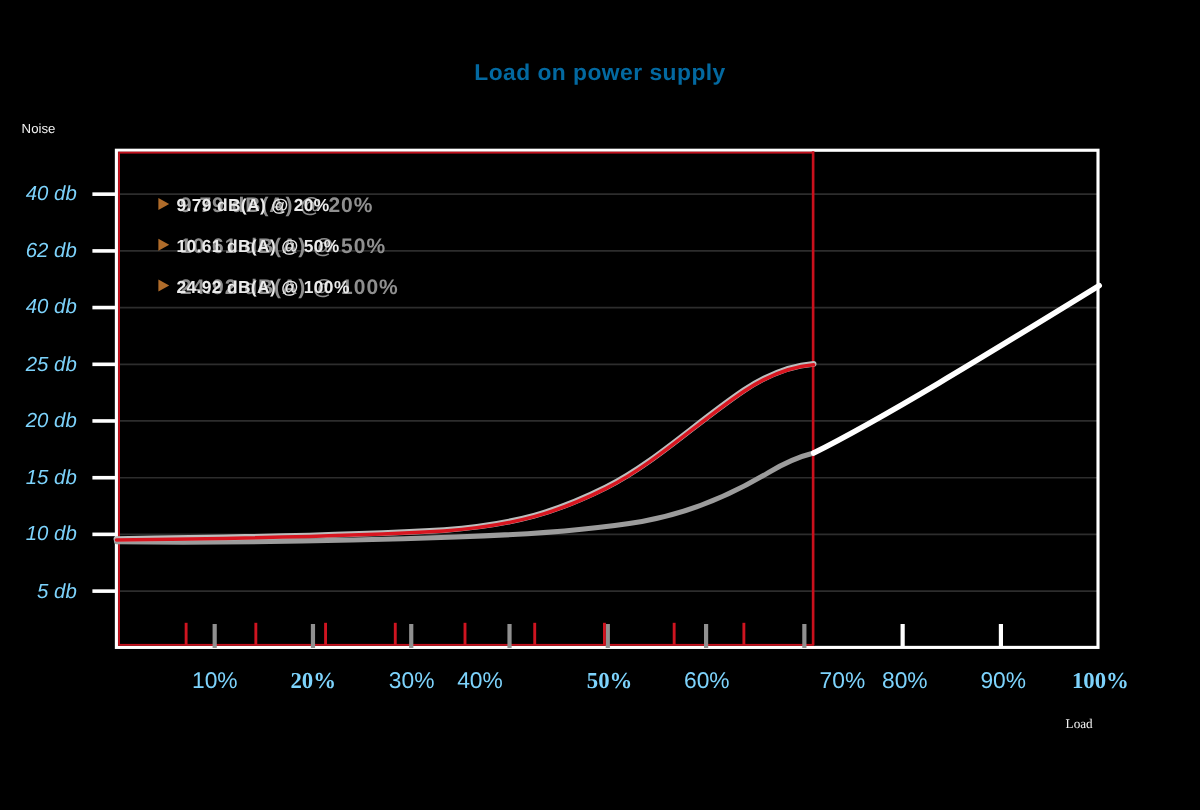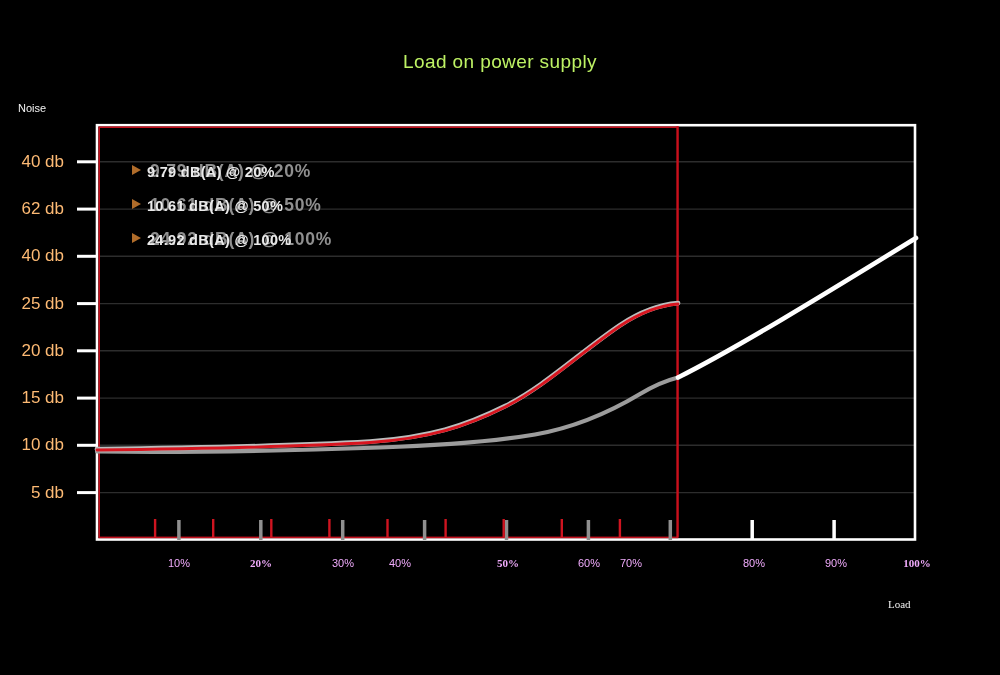--- a/index.html
+++ b/index.html
@@ -1,26 +1,26 @@
 <!DOCTYPE html>
 <html><head>
 <meta charset="utf-8">
 <style>
   html,body{margin:0;padding:0;background:#000;}
   #stage{position:relative;width:1000px;height:675px;background:#000;overflow:hidden;
          font-family:"Liberation Sans", sans-serif;}
-  .ttl{position:absolute;left:0;right:0;top:51px;text-align:center;color:#bef264;
-       font-size:19px;font-weight:400;letter-spacing:.4px;}
+  .ttl{position:absolute;left:0;right:0;top:51px;text-align:center;color:#0369a1;
+       font-size:19px;font-weight:700;letter-spacing:.4px;}
   .axis-name{position:absolute;color:#f2f2f2;font-size:11px;}
   #noise-label{left:18px;top:102px;}
   #load-label{left:888px;top:598px;font-family:Liberation Serif, serif;}
-  .ylab{position:absolute;width:64px;right:auto;left:0;text-align:right;color:#fdba74;
-        font-size:17px;line-height:22px;height:22px;}
-  .xlab{position:absolute;top:557px;transform:translateX(-50%);color:#f0abfc;
-        font-size:11px;white-space:nowrap;}
+  .ylab{position:absolute;width:64px;right:auto;left:0;text-align:right;color:#7dd3fc;
+        font-size:17px;line-height:22px;height:22px;font-style:italic;}
+  .xlab{position:absolute;top:557px;transform:translateX(-50%);color:#7dd3fc;
+        font-size:19px;white-space:nowrap;}
   .xlab.bold{font-weight:700;font-family:Liberation Serif, serif;}
   svg{position:absolute;left:0;top:0;}
   .legend-line{position:absolute;left:0;top:0;}
   .arrow{position:absolute;width:0;height:0;border-left:9px solid #b06c2a;
          border-top:5.5px solid transparent;border-bottom:5.5px solid transparent;}
   .ghost{position:absolute;color:#8f8f8f;font-size:17.5px;font-weight:700;
          letter-spacing:.8px;white-space:nowrap;filter:blur(.55px);}
   .crisp{position:absolute;color:#eaeaea;font-size:14.5px;font-weight:700;
          letter-spacing:.3px;white-space:nowrap;}
 </style>
@@ -102,21 +102,21 @@
   <div class="ylab" style="top:387px">15 db</div>
   <div class="ylab" style="top:434px">10 db</div>
   <div class="ylab" style="top:482px">5 db</div>
 
   <div class="xlab" style="left:179px">10%</div>
   <div class="xlab bold" style="left:261px">20%</div>
   <div class="xlab" style="left:343px">30%</div>
   <div class="xlab" style="left:400px">40%</div>
   <div class="xlab bold" style="left:508px">50%</div>
   <div class="xlab" style="left:589px">60%</div>
-  <div class="xlab" style="left:631px">70%</div>
+  <div class="xlab" style="left:702px">70%</div>
   <div class="xlab" style="left:754px">80%</div>
   <div class="xlab" style="left:836px">90%</div>
   <div class="xlab bold" style="left:917px">100%</div>
 
   <div class="legend-line">
     <span class="arrow" style="left:132px;top:165px"></span>
     <span class="ghost" style="left:150px;top:161px">9.79 dB(A) @ 20%</span>
     <span class="crisp" style="left:147px;top:163.5px">9.79 dB(A) @ 20%</span>
   </div>
   <div class="legend-line">

